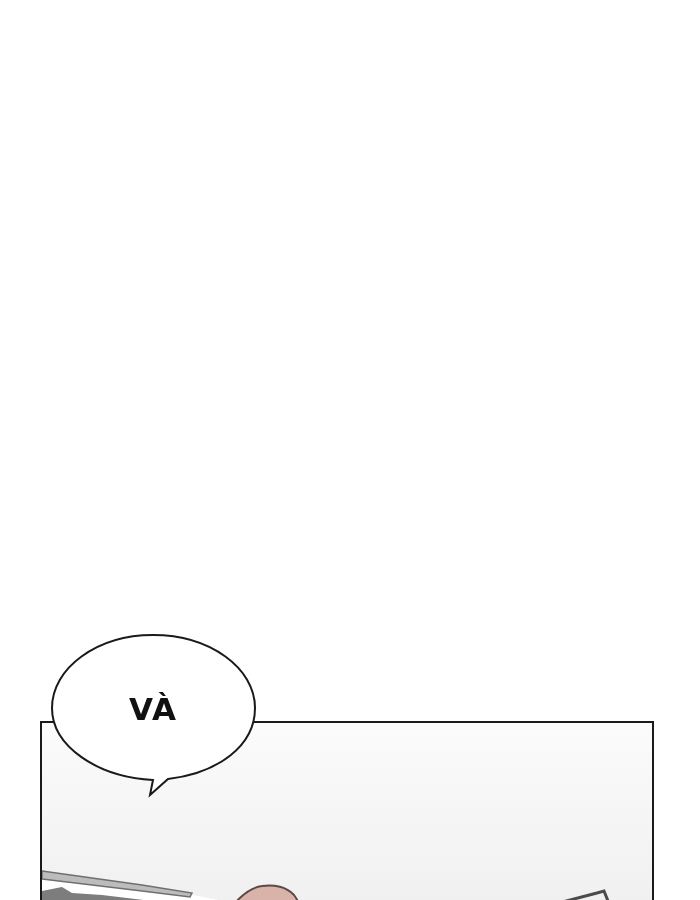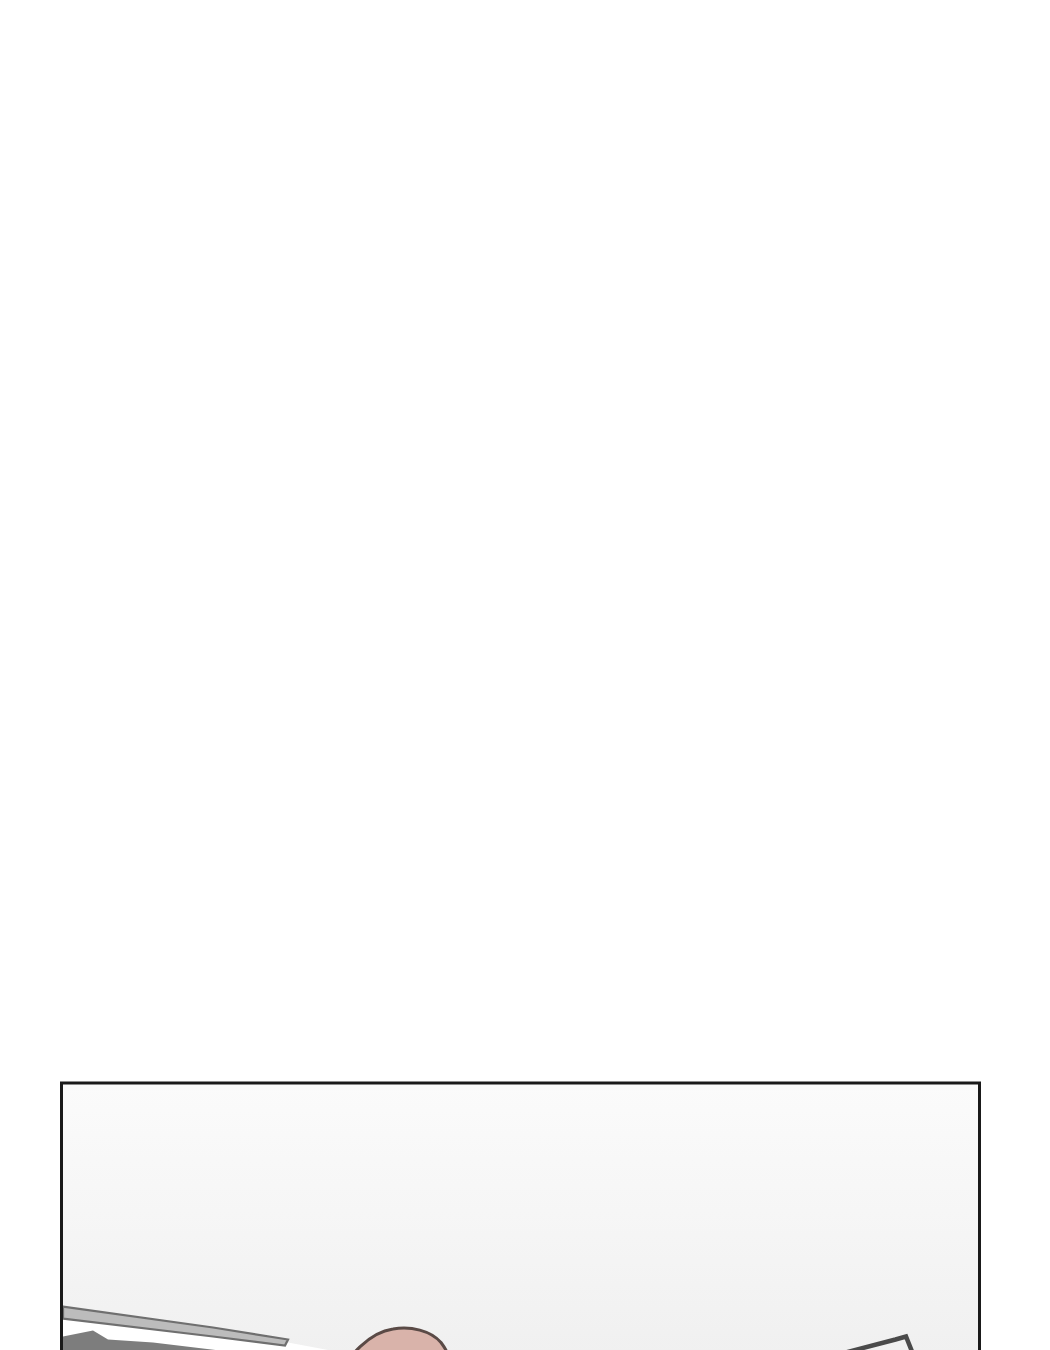--- a/index.html
+++ b/index.html
@@ -73,14 +73,20 @@
       <path d="M0,148 L100,162 L150,170 L148,174 L100,168 L0,156 Z" fill="#bcbcbc" stroke="#6f6f6f" stroke-width="1.5"></path>
       <path d="M0,168 L20,164 L30,170 L60,172 L110,178 L140,190 L150,200 L0,200 Z" fill="#7d7d7d"></path>
 
       <path d="M180,200 C190,180 205,165 220,163 C232,161 245,164 252,172 C258,180 262,192 262,200 Z" fill="#d9b3aa" stroke="#5a4a46" stroke-width="2"></path>
 
       <path d="M440,200 L555,170 L562,168 L566,178 L572,190 L574,200 Z" fill="none" stroke="#4a4a4a" stroke-width="3"></path>
       <path d="M540,196 C548,188 560,186 572,190 L578,200 L536,200 Z" fill="#6a6a6a"></path>
     </svg>
   </div>
 
+  <div class="bubble-wrap">
+    <svg width="210" height="165" viewBox="0 0 210 165">
+      <path d="M103,2 C160,2 205,35 205,75 C205,113 168,140 118,146 L100,162 L103,147 C47,144 2,113 2,75 C2,35 47,2 103,2 Z" fill="#ffffff" stroke="#1a1a1a" stroke-width="2"></path>
+    </svg>
+    <div class="bubble-text">VÀ</div>
+  </div>
 
 </div>
 
 </body></html>

